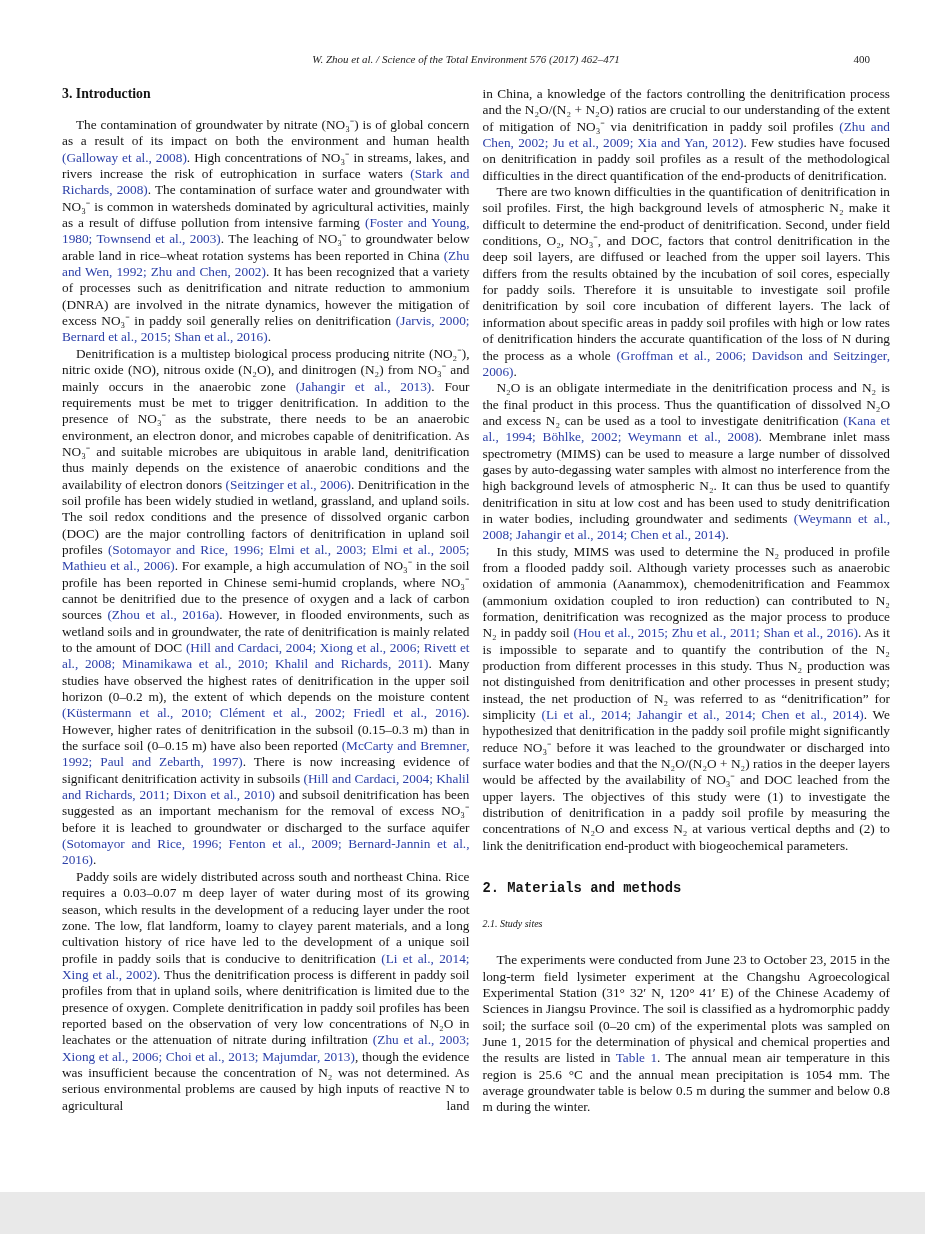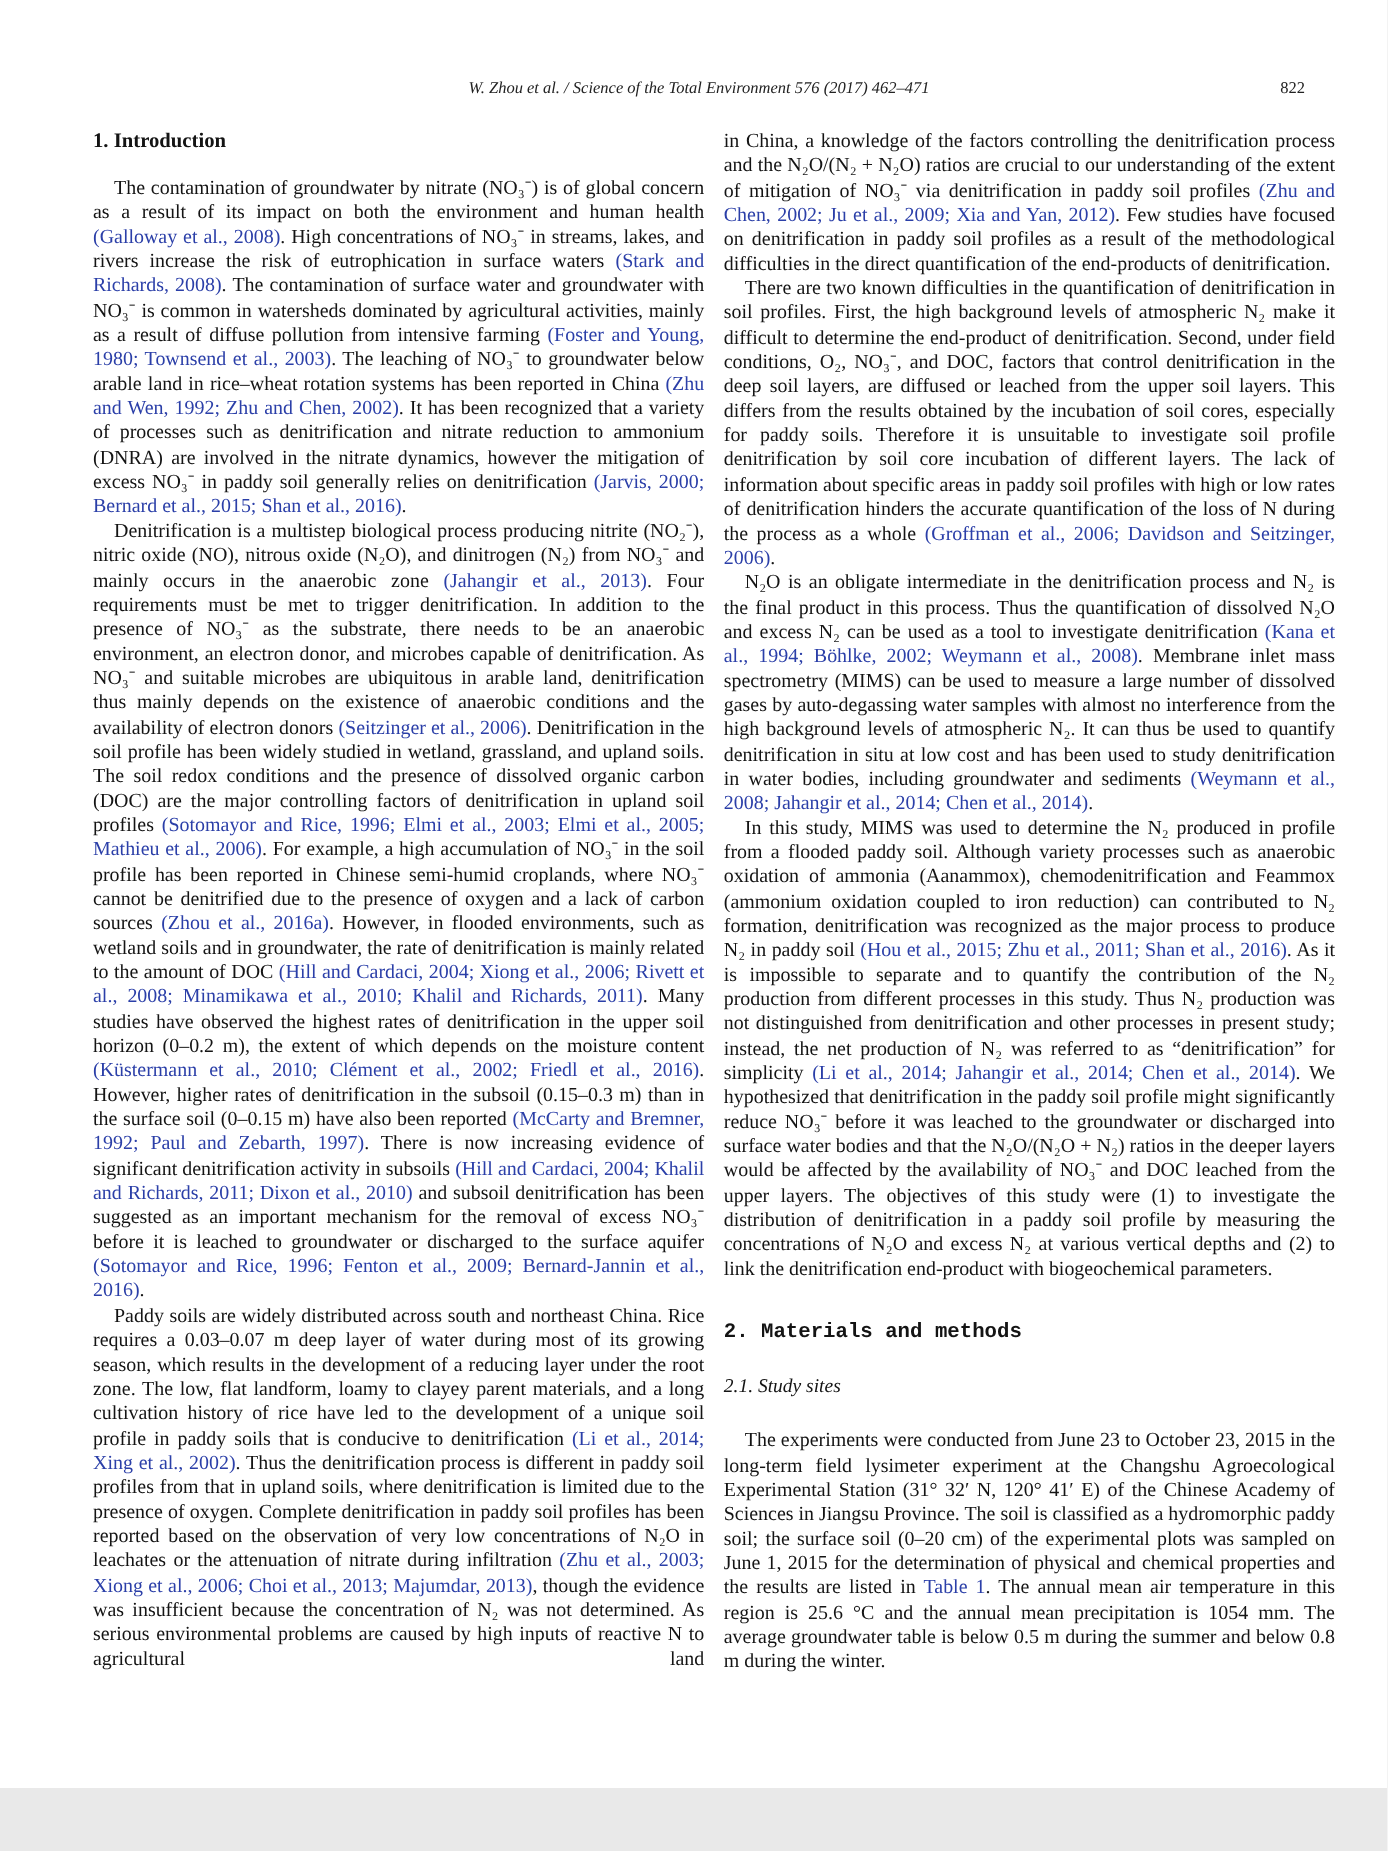--- a/index.html
+++ b/index.html
@@ -26,42 +26,42 @@
     width:408px;
     font-size:13.3px;line-height:16.35px;
     text-align:justify;
   }
   h2.section{
     font-size:13.8px;font-weight:bold;margin:0 0 15px 0;line-height:16px;
     text-align:left;
   }
   h2.methods{ margin:27px 0 0 0;font-family:Liberation Mono, monospace; }
   h3.subsection{
-    font-size:13px;font-weight:normal;font-style:italic;
+    font-size:10px;font-weight:normal;font-style:italic;
     margin:19px 0 20px 0;line-height:16px;text-align:left;
   }
   p{ margin:0;text-indent:14px; }
   p.no-indent{ text-indent:0; }
   p.cont-break{ text-align-last:justify; }
   .cite{ color:#2b3fa8; cursor:pointer; }
 </style>
 </head>
 <body>
 
 <div class="page">
 
   <div class="running-head">
     <div class="rh-title">W. Zhou et al. / Science of the Total Environment 576 (2017) 462–471</div>
-    <div class="rh-page">822</div>
+    <div class="rh-page">400</div>
   </div>
 
   <div class="content">
 
     <div class="col">
-      <h2 class="section">1. Introduction</h2>
+      <h2 class="section">3. Introduction</h2>
       <p><span>The contamination of groundwater by nitrate (NO₃⁻) is of global concern as a result of its impact on both the environment and human health </span><span class="cite">(Galloway et al., 2008</span><span class="cite">)</span><span>. High concentrations of NO₃⁻ in streams, lakes, and rivers increase the risk of eutrophication in surface waters </span><span class="cite">(Stark and Richards, 2008)</span><span>. The contamination of surface water and groundwater with NO₃⁻ is common in watersheds dominated by agricultural activities, mainly as a result of diffuse pollution from intensive farming </span><span class="cite">(Foster and Young, 1980; Townsend et al., 2003)</span><span>. The leaching of NO₃⁻ to groundwater below arable land in rice–wheat rotation systems has been reported in China </span><span class="cite">(Zhu and Wen, 1992; Zhu and Chen, 2002)</span><span>. It has been recognized that a variety of processes such as denitrification and nitrate reduction to ammonium (DNRA) are involved in the nitrate dynamics, however the mitigation of excess NO₃⁻ in paddy soil generally relies on denitrification </span><span class="cite">(Jarvis, 2000; Bernard et al., 2015; Shan et al., 2016)</span><span>.</span></p>
       <p><span>Denitrification is a multistep biological process producing nitrite (NO₂⁻), nitric oxide (NO), nitrous oxide (N₂O), and dinitrogen (N₂) from NO₃⁻ and mainly occurs in the anaerobic zone </span><span class="cite">(Jahangir et al., 2013)</span><span>. Four requirements must be met to trigger denitrification. In addition to the presence of NO₃⁻ as the substrate, there needs to be an anaerobic environment, an electron donor, and microbes capable of denitrification. As NO₃⁻ and suitable microbes are ubiquitous in arable land, denitrification thus mainly depends on the existence of anaerobic conditions and the availability of electron donors </span><span class="cite">(Seitzinger et al., 2006)</span><span>. Denitrification in the soil profile has been widely studied in wetland, grassland, and upland soils. The soil redox conditions and the presence of dissolved organic carbon (DOC) are the major controlling factors of denitrification in upland soil profiles </span><span class="cite">(Sotomayor and Rice, 1996; Elmi et al., 2003; Elmi et al., 2005; Mathieu et al., 2006)</span><span>. For example, a high accumulation of NO₃⁻ in the soil profile has been reported in Chinese semi-humid croplands, where NO₃⁻ cannot be denitrified due to the presence of oxygen and a lack of carbon sources </span><span class="cite">(Zhou et al., 2016a)</span><span>. However, in flooded environments, such as wetland soils and in groundwater, the rate of denitrification is mainly related to the amount of DOC </span><span class="cite">(Hill and Cardaci, 2004; Xiong et al., 2006; Rivett et al., 2008; Minamikawa et al., 2010; Khalil and Richards, 2011)</span><span>. Many studies have observed the highest rates of denitrification in the upper soil horizon (0–0.2 m), the extent of which depends on the moisture content </span><span class="cite">(Küstermann et al., 2010; Clément et al., 2002; Friedl et al., 2016)</span><span>. However, higher rates of denitrification in the subsoil (0.15–0.3 m) than in the surface soil (0–0.15 m) have also been reported </span><span class="cite">(McCarty and Bremner, 1992; Paul and Zebarth, 1997)</span><span>. There is now increasing evidence of significant denitrification activity in subsoils </span><span class="cite">(Hill and Cardaci, 2004; Khalil and Richards, 2011; Dixon et al., 2010)</span><span> and subsoil denitrification has been suggested as an important mechanism for the removal of excess NO₃⁻ before it is leached to groundwater or discharged to the surface aquifer </span><span class="cite">(Sotomayor and Rice, 1996; Fenton et al., 2009; Bernard-Jannin et al., 2016)</span><span>.</span></p>
       <p class="cont-break"><span>Paddy soils are widely distributed across south and northeast China. Rice requires a 0.03–0.07 m deep layer of water during most of its growing season, which results in the development of a reducing layer under the root zone. The low, flat landform, loamy to clayey parent materials, and a long cultivation history of rice have led to the development of a unique soil profile in paddy soils that is conducive to denitrification </span><span class="cite">(Li et al., 2014; Xing et al., 2002)</span><span>. Thus the denitrification process is different in paddy soil profiles from that in upland soils, where denitrification is limited due to the presence of oxygen. Complete denitrification in paddy soil profiles has been reported based on the observation of very low concentrations of N₂O in leachates or the attenuation of nitrate during infiltration </span><span class="cite">(Zhu et al., 2003; Xiong et al., 2006; Choi et al., 2013; Majumdar, 2013)</span><span>, though the evidence was insufficient because the concentration of N₂ was not determined. As serious environmental problems are caused by high inputs of reactive N to agricultural land</span></p>
     </div>
 
     <div class="col">
       <p class="no-indent"><span>in China, a knowledge of the factors controlling the denitrification process and the N₂O/(N₂ + N₂O) ratios are crucial to our understanding of the extent of mitigation of NO₃⁻ via denitrification in paddy soil profiles </span><span class="cite">(Zhu and Chen, 2002; Ju et al., 2009; Xia and Yan, 2012)</span><span>. Few studies have focused on denitrification in paddy soil profiles as a result of the methodological difficulties in the direct quantification of the end-products of denitrification.</span></p>
       <p><span>There are two known difficulties in the quantification of denitrification in soil profiles. First, the high background levels of atmospheric N₂ make it difficult to determine the end-product of denitrification. Second, under field conditions, O₂, NO₃⁻, and DOC, factors that control denitrification in the deep soil layers, are diffused or leached from the upper soil layers. This differs from the results obtained by the incubation of soil cores, especially for paddy soils. Therefore it is unsuitable to investigate soil profile denitrification by soil core incubation of different layers. The lack of information about specific areas in paddy soil profiles with high or low rates of denitrification hinders the accurate quantification of the loss of N during the process as a whole </span><span class="cite">(Groffman et al., 2006; Davidson and Seitzinger, 2006)</span><span>.</span></p>
       <p><span>N₂O is an obligate intermediate in the denitrification process and N₂ is the final product in this process. Thus the quantification of dissolved N₂O and excess N₂ can be used as a tool to investigate denitrification </span><span class="cite">(Kana et al., 1994; Böhlke, 2002; Weymann et al., 2008)</span><span>. Membrane inlet mass spectrometry (MIMS) can be used to measure a large number of dissolved gases by auto-degassing water samples with almost no interference from the high background levels of atmospheric N₂. It can thus be used to quantify denitrification in situ at low cost and has been used to study denitrification in water bodies, including groundwater and sediments </span><span class="cite">(Weymann et al., 2008; Jahangir et al., 2014; Chen et al., 2014)</span><span>.</span></p>
       <p><span>In this study, MIMS was used to determine the N₂ produced in profile from a flooded paddy soil. Although variety processes such as anaerobic oxidation of ammonia (Aanammox), chemodenitrification and Feammox (ammonium oxidation coupled to iron reduction) can contributed to N₂ formation, denitrification was recognized as the major process to produce N₂ in paddy soil </span><span class="cite">(Hou et al., 2015; Zhu et al., 2011; Shan et al., 2016)</span><span>. As it is impossible to separate and to quantify the contribution of the N₂ production from different processes in this study. Thus N₂ production was not distinguished from denitrification and other processes in present study; instead, the net production of N₂ was referred to as “denitrification” for simplicity </span><span class="cite">(Li et al., 2014; Jahangir et al., 2014; Chen et al., 2014)</span><span>. We hypothesized that denitrification in the paddy soil profile might significantly reduce NO₃⁻ before it was leached to the groundwater or discharged into surface water bodies and that the N₂O/(N₂O + N₂) ratios in the deeper layers would be affected by the availability of NO₃⁻ and DOC leached from the upper layers. The objectives of this study were (1) to investigate the distribution of denitrification in a paddy soil profile by measuring the concentrations of N₂O and excess N₂ at various vertical depths and (2) to link the denitrification end-product with biogeochemical parameters.</span></p>

